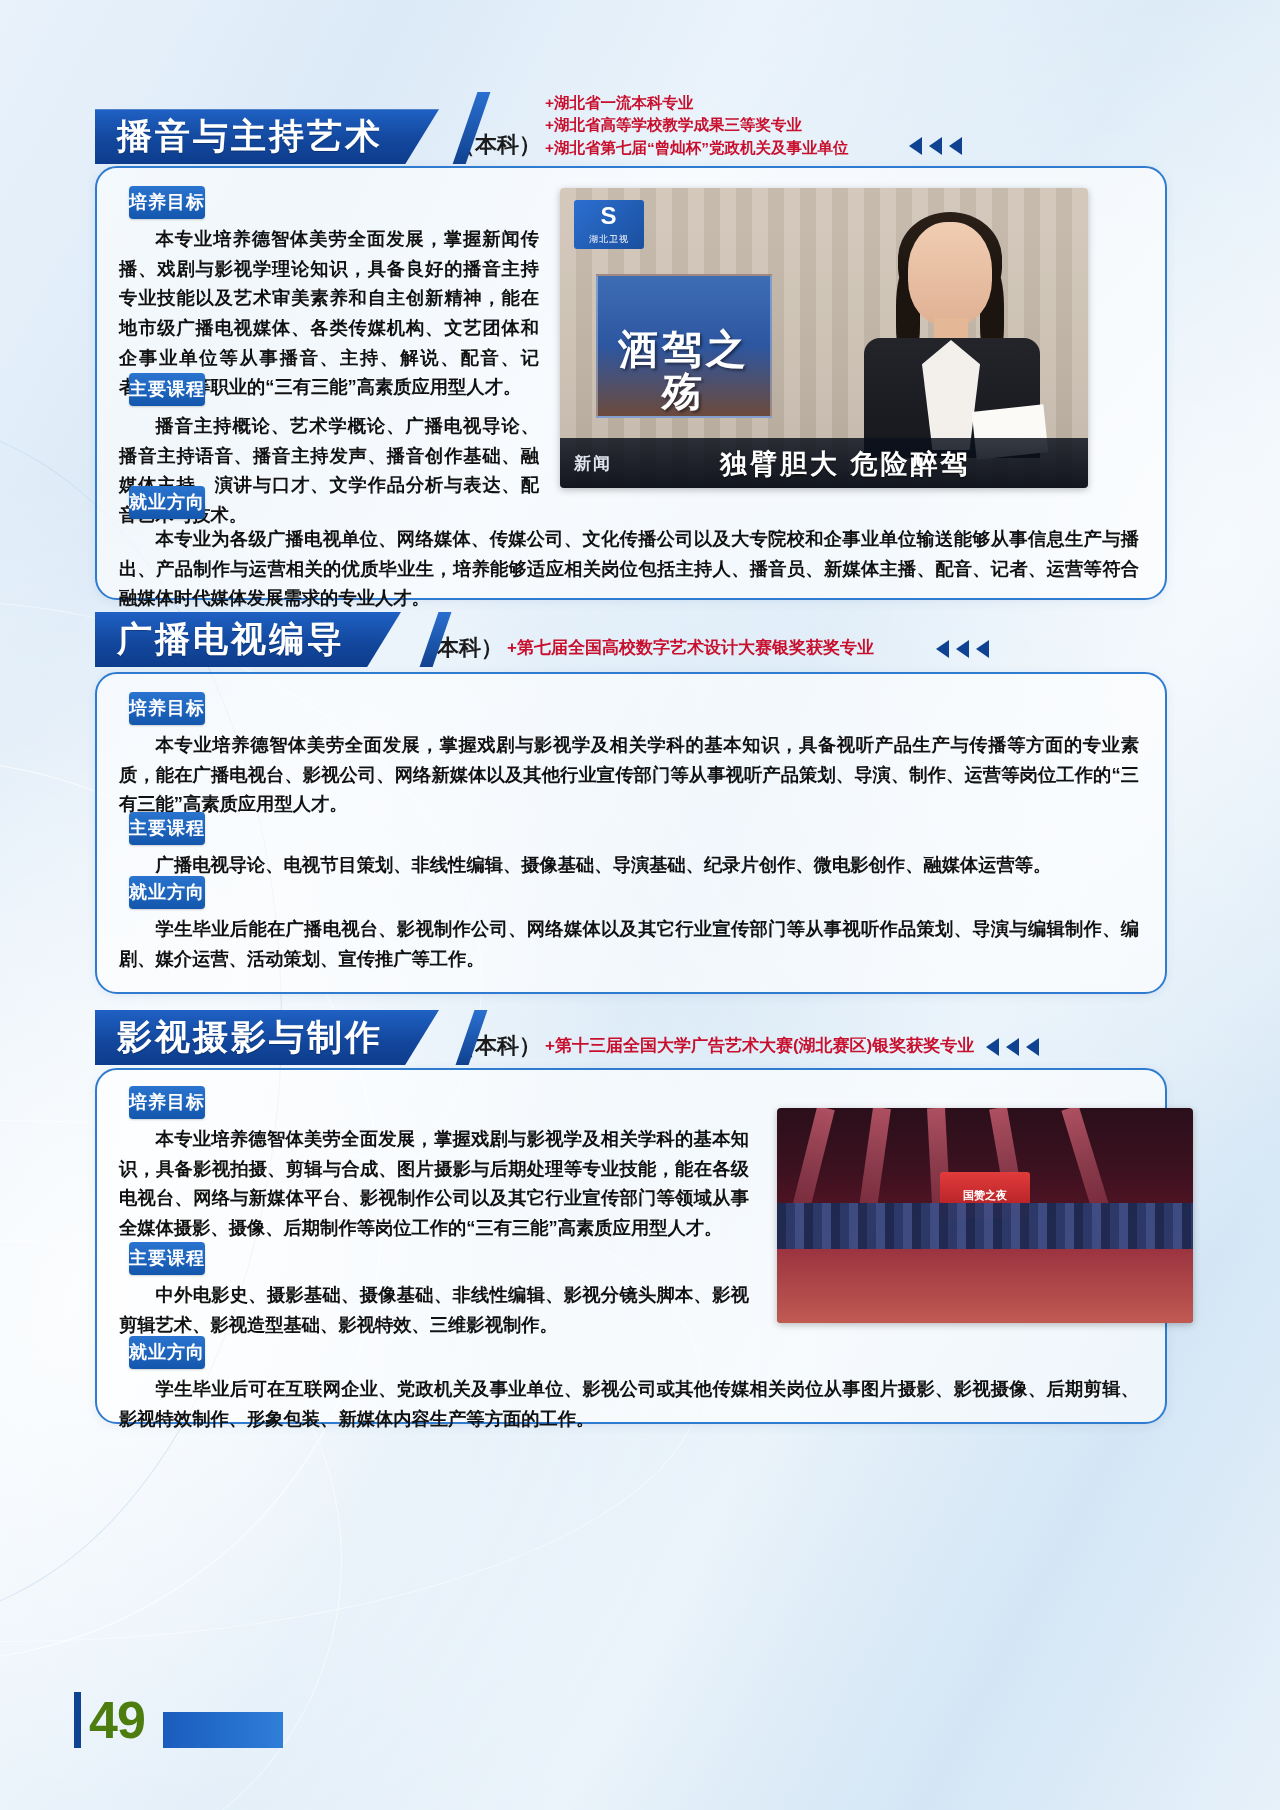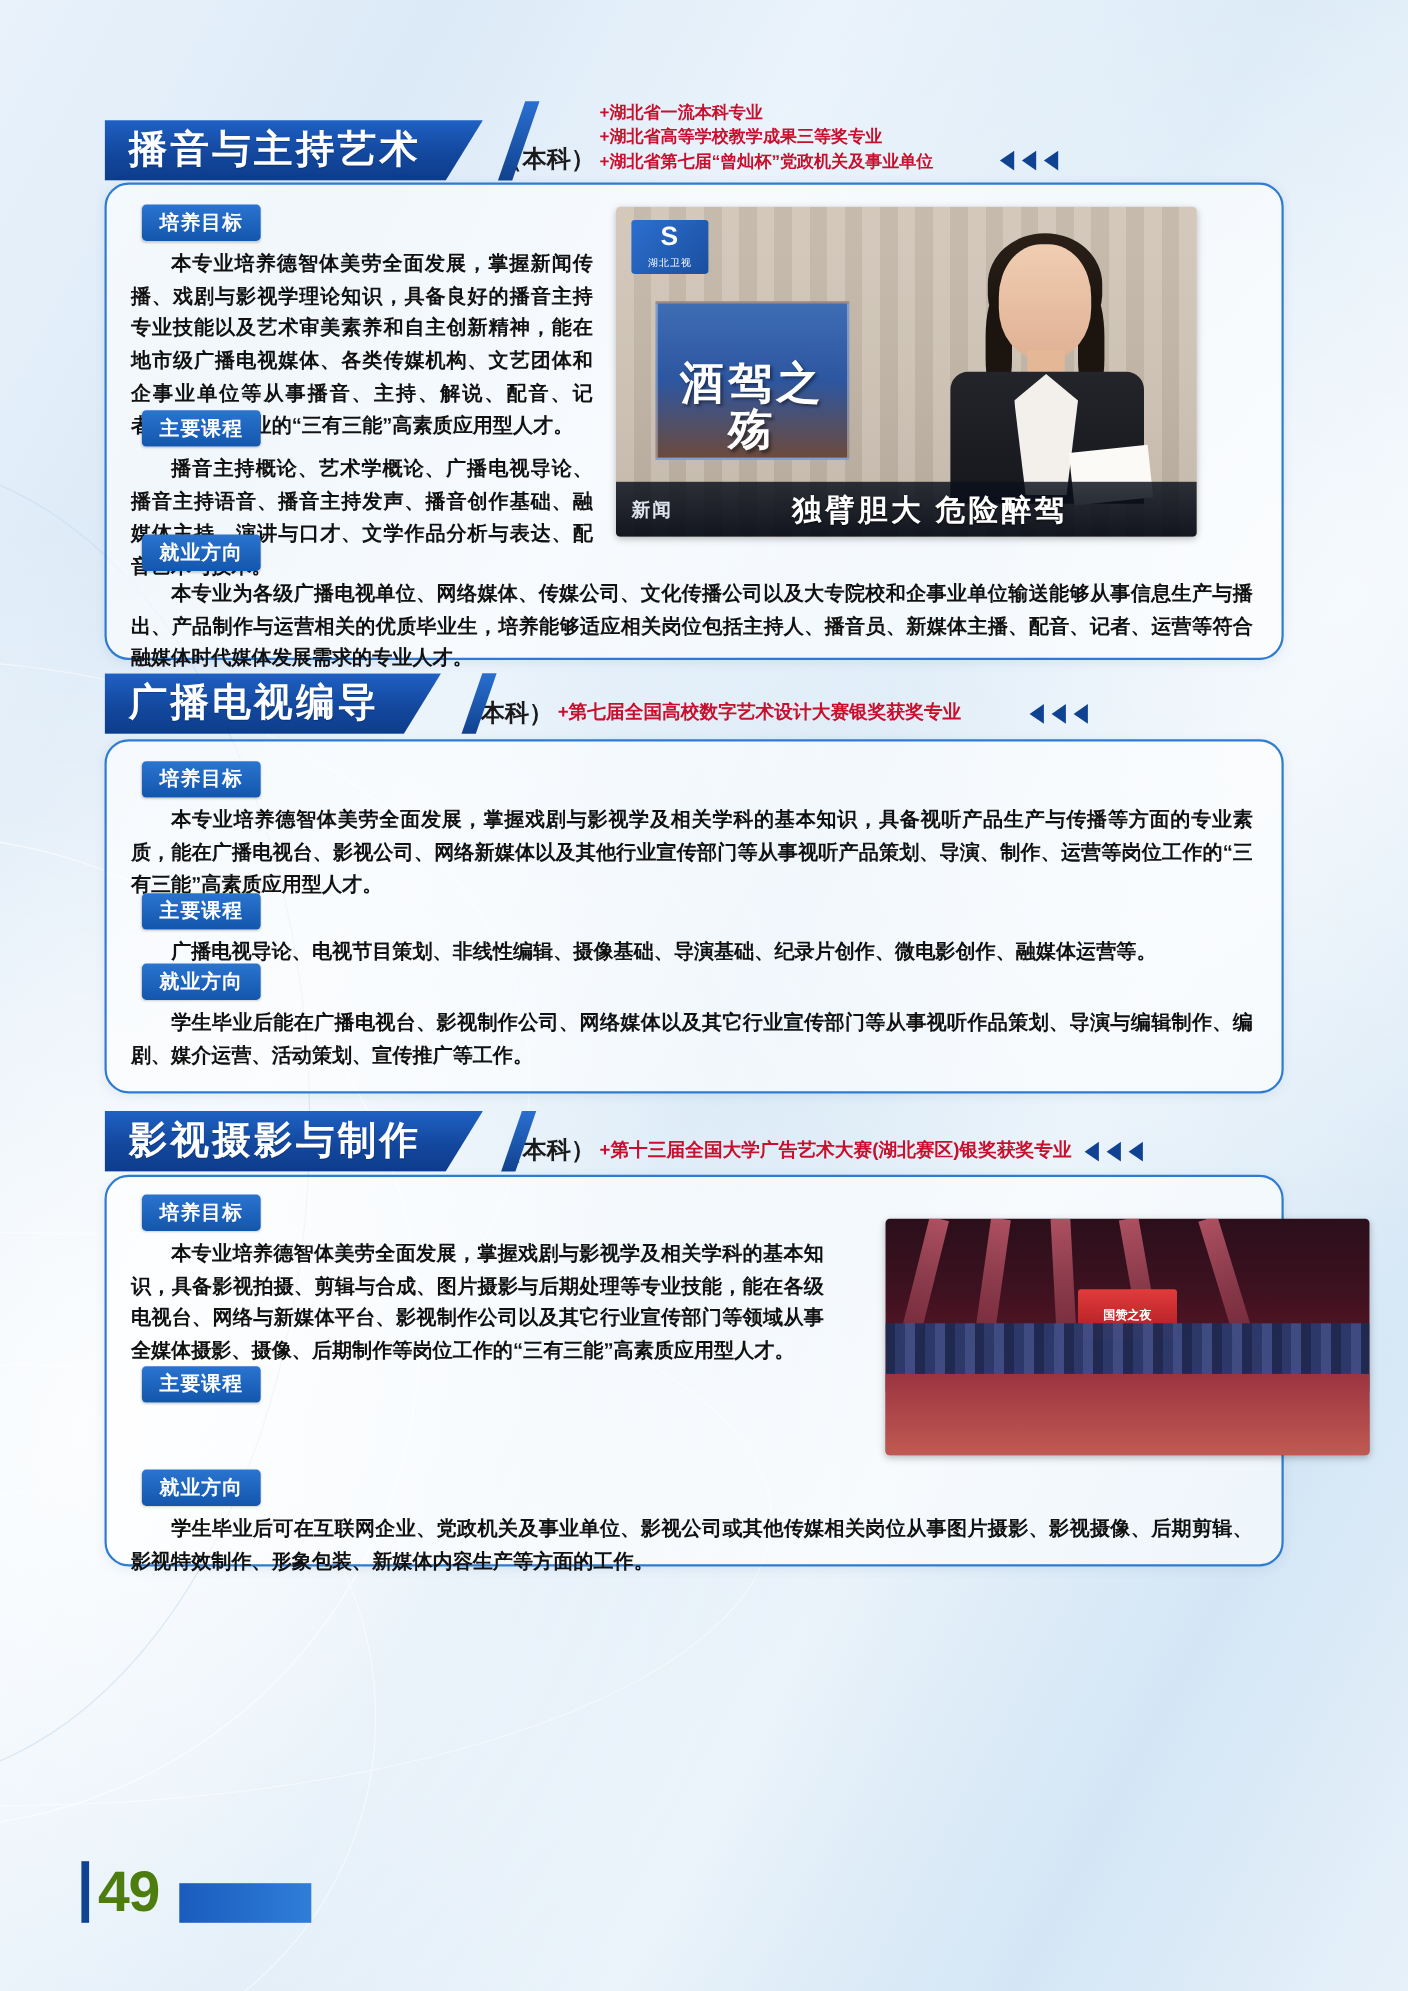--- a/index.html
+++ b/index.html
@@ -54,21 +54,21 @@
   
   .card{
     position:absolute;
     border:2px solid #2e7bd0;border-radius:22px;
     background:rgba(255,255,255,.62);
     box-shadow:0 2px 10px rgba(60,110,170,.10);
   }
   .lbl{
     display:inline-block;color:#fff;font-size:18px;font-weight:bold;letter-spacing:1px;
     background:linear-gradient(180deg,#2a74cf 0%,#1356ad 100%);
-    padding:4px 16px 5px;border-radius:4px;
+    padding:4px 0 5px;border-radius:4px;
     box-shadow:0 1px 2px rgba(0,0,0,.18);
   }
   .para{
     color:#111;font-size:18.3px;line-height:1.62;text-align:justify;
     font-family:"Liberation Sans","DejaVu Sans",sans-serif;font-weight:bold;
     margin:8px 0 0 0;
   }
   .para.indent{text-indent:2em;}
 
   
@@ -248,27 +248,28 @@
 
   <div class="card" style="left:95px;top:1068px;width:1068px;height:352px;">
     <div style="position:absolute;left:32px;top:16px;">
       <span class="lbl">培养目标</span>
     </div>
     <div class="para indent" style="position:absolute;left:22px;top:46px;width:630px;">本专业培养德智体美劳全面发展，掌握戏剧与影视学及相关学科的基本知识，具备影视拍摄、剪辑与合成、图片摄影与后期处理等专业技能，能在各级电视台、网络与新媒体平台、影视制作公司以及其它行业宣传部门等领域从事全媒体摄影、摄像、后期制作等岗位工作的“三有三能”高素质应用型人才。</div>
 
     <div style="position:absolute;left:32px;top:172px;">
       <span class="lbl">主要课程</span>
     </div>
+    <div class="para indent" style="position:absolute;left:22px;top:202px;width:630px;">中外电影史、摄影基础、摄像基础、非线性编辑、影视分镜头脚本、影视剪辑艺术、影视造型基础、影视特效、三维影视制作。</div>
 
     <div style="position:absolute;left:32px;top:266px;">
       <span class="lbl">就业方向</span>
     </div>
     <div class="para indent" style="position:absolute;left:22px;top:296px;width:1020px;">学生毕业后可在互联网企业、党政机关及事业单位、影视公司或其他传媒相关岗位从事图片摄影、影视摄像、后期剪辑、影视特效制作、形象包装、新媒体内容生产等方面的工作。</div>
 
-    <div class="photo stageshot" style="left:708px;top:38px;width:416px;height:215px;padding-left:24px;">
+    <div class="photo stageshot" style="left:680px;top:38px;width:416px;height:215px;">
       <div class="beam" style="left:40px;transform:rotate(14deg);"></div>
       <div class="beam" style="left:96px;transform:rotate(8deg);"></div>
       <div class="beam" style="left:150px;transform:rotate(-3deg);"></div>
       <div class="beam" style="left:212px;transform:rotate(-10deg);"></div>
       <div class="beam" style="left:284px;transform:rotate(-17deg);"></div>
       <div class="stage-banner">
         <span>国赞之夜</span>
       </div>
       <div class="crowd"></div>
       <div class="stage-floor"></div>

